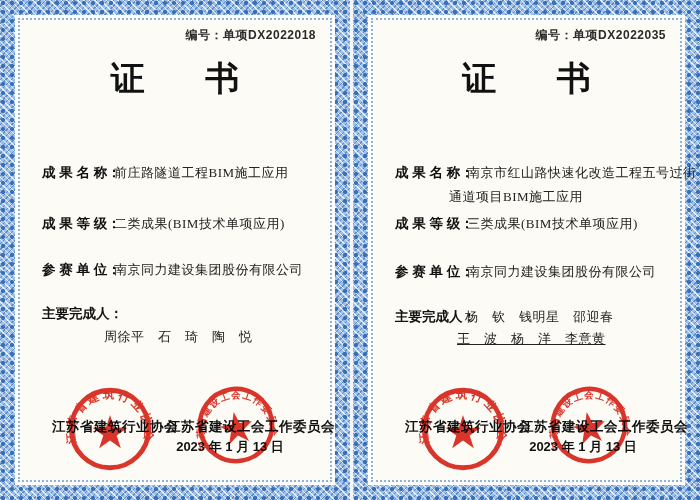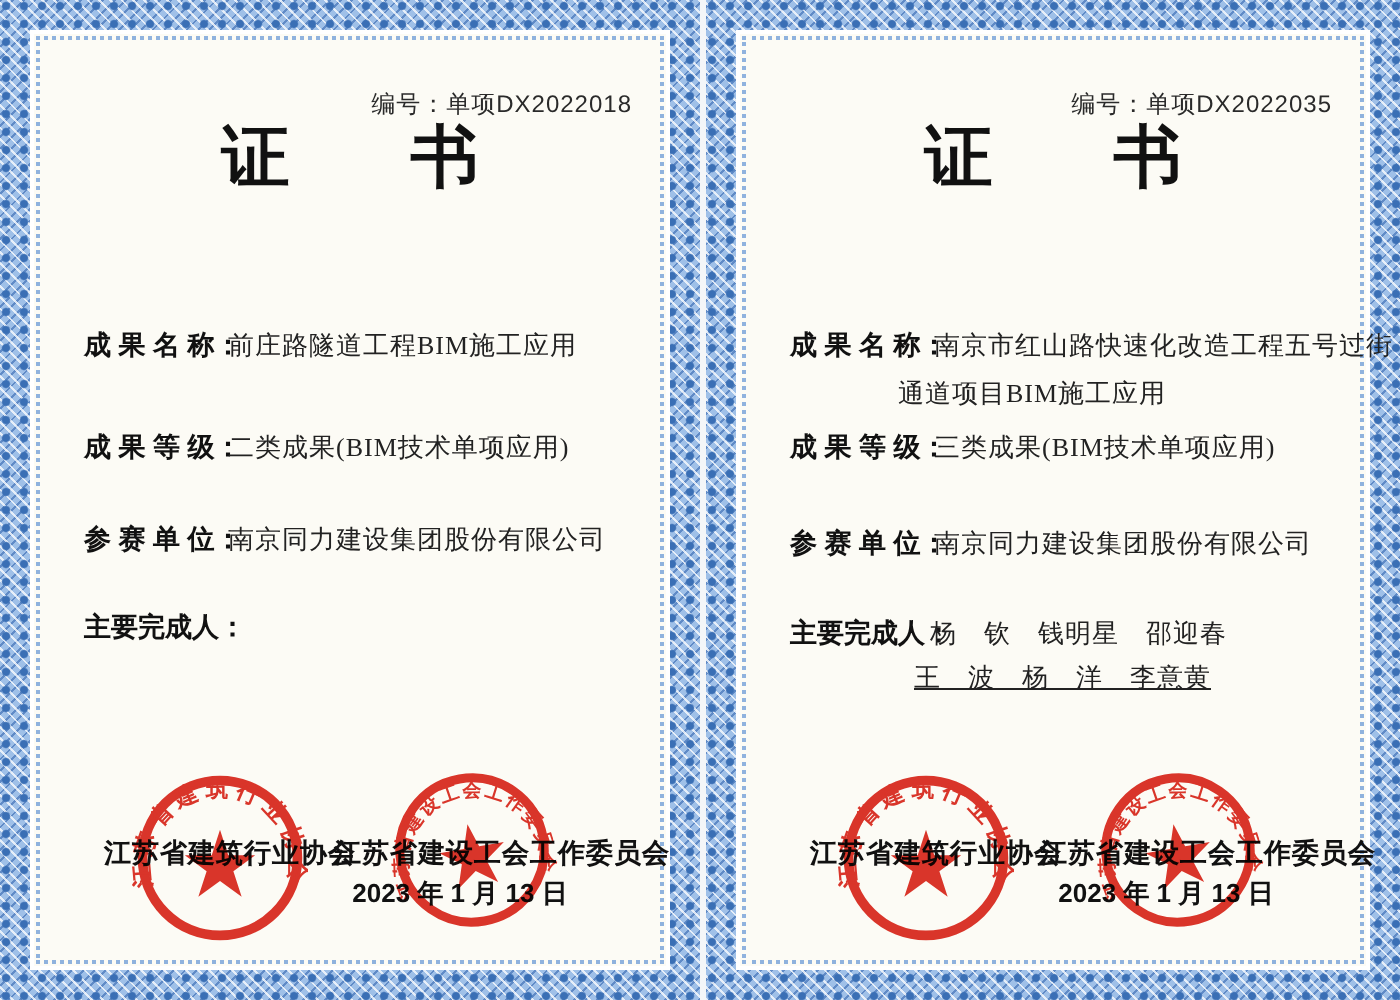--- a/index.html
+++ b/index.html
@@ -15,21 +15,21 @@
     font-family:"Liberation Sans", sans-serif;
   }
   .cert + .cert{border-left:3px solid #f4f6f8;}
   .paper{
     position:absolute;inset:15px;background:#fcfbf5;border:2px solid #ffffff;
   }
   .paper::before{
     content:"";position:absolute;inset:1px;border:2px dotted #8fb2de;pointer-events:none;
   }
   .serial{
-    position:absolute;top:44px;right:34px;font-size:12px;font-weight:normal;color:#2a2a2a;letter-spacing:.5px;
+    position:absolute;top:27px;right:34px;font-size:12px;font-weight:bold;color:#2a2a2a;letter-spacing:.5px;
   }
   .title{
     position:absolute;top:56px;left:0;right:0;text-align:center;
     font-family:"Liberation Serif","DejaVu Serif",serif;
     font-size:34px;font-weight:900;color:#111;letter-spacing:26px;text-indent:26px;
   }
   .row{position:absolute;left:42px;right:26px;display:flex;align-items:flex-end;}
   .flabel{
     font-size:13.5px;font-weight:bold;color:#111;white-space:nowrap;flex:0 0 auto;width:72px;
   }
@@ -67,20 +67,21 @@
       <span class="flabel">成 果 等 级：</span>
       <span class="fval">二类成果(BIM技术单项应用)</span>
     </div>
     <div class="row" style="top:260px;">
       <span class="flabel">参 赛 单 位：</span>
       <span class="fval">南京同力建设集团股份有限公司</span>
     </div>
     <div class="row" style="top:305px;">
       <span class="flabel" style="width:70px;">主要完成人：</span>
     </div>
+    <div class="vline2" style="top:328px;left:104px;">周徐平　石　琦　陶　悦</div>
 
     <div class="org" style="top:418px;left:52px;">江苏省建筑行业协会</div>
     <div class="org" style="top:418px;left:167px;">江苏省建设工会工作委员会</div>
     <div class="date">2023 年 1 月 13 日</div>
 
     <div class="seal" style="left:66px;top:385px;width:88px;height:88px;">
       <svg viewBox="0 0 100 100">
         <circle cx="50" cy="50" r="44" fill="none" stroke="#d92418" stroke-width="5.5"></circle>
         <path id="arc0" d="M 15,74 A 40,40 0 1 1 85,74" fill="none"></path>
         <text class="sealtxt txt9"><textPath href="#arc0" startOffset="50%" text-anchor="middle">江苏省建筑行业协会</textPath></text>

